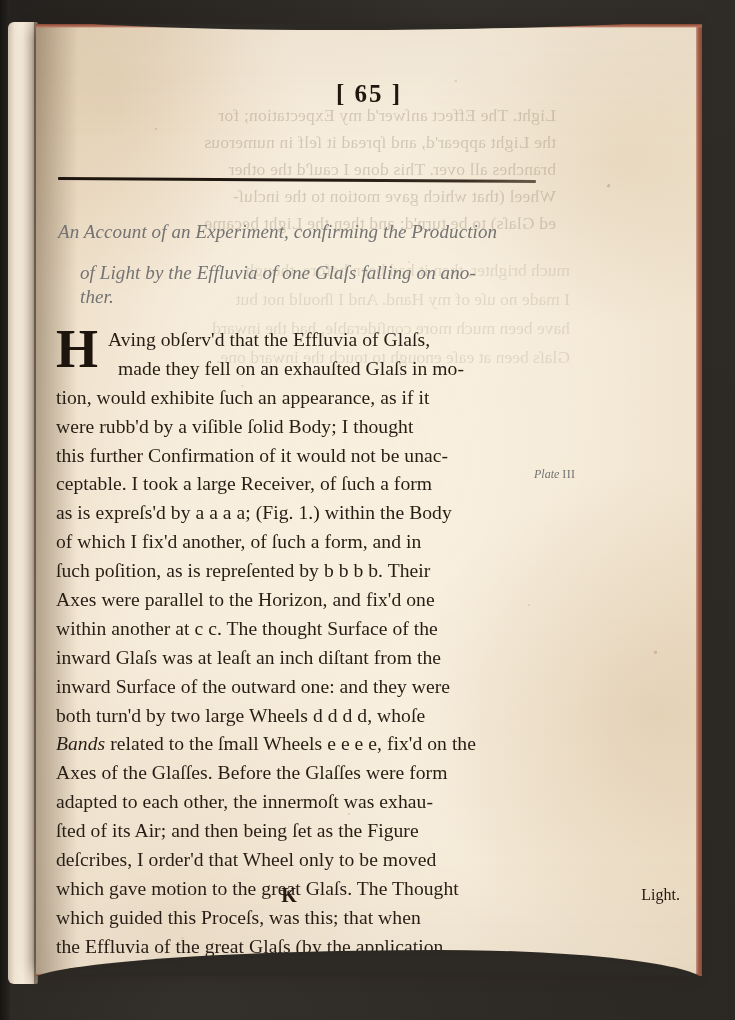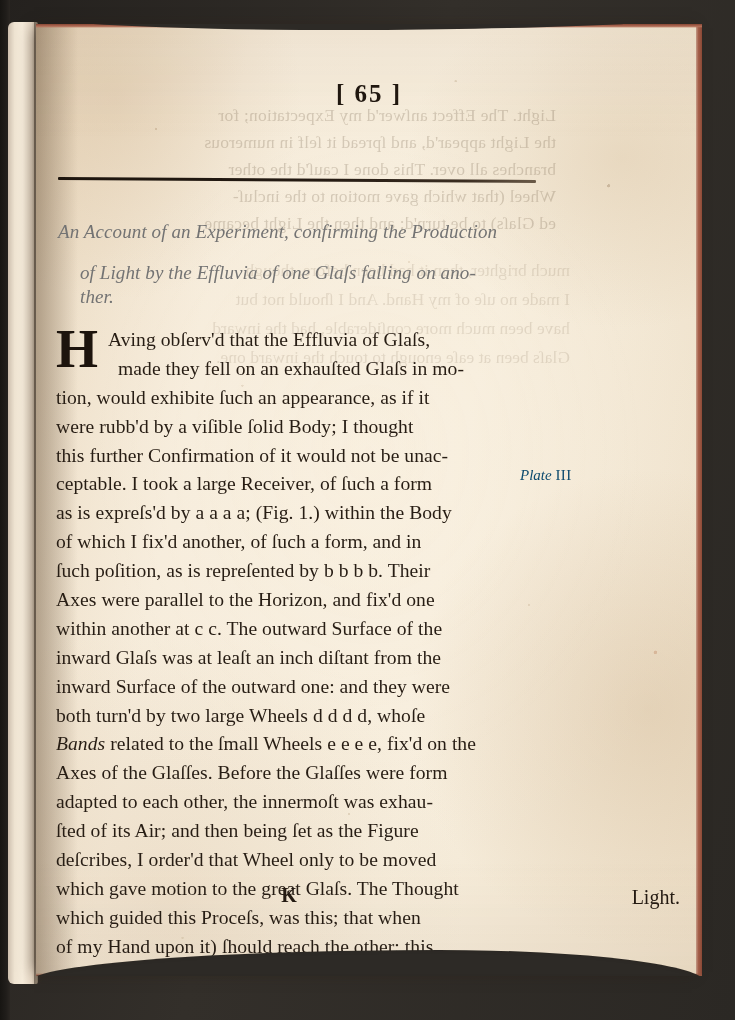--- a/index.html
+++ b/index.html
@@ -211,24 +211,24 @@
     text-indent: 0;
     letter-spacing: .1px;
   }
   .article-title .ln { display:block; white-space: nowrap; }
   .article-title .ln2 { padding-left: 22px; margin-top: 16px; }
   .article-title .ln3 { padding-left: 22px; }
 
   
   .margin-note {
     position: absolute;
-    left: 484px;
+    left: 498px;
     top: 443px;
-    font-size: 15px;
-    color: #0c4a6e;
+    font-size: 12px;
+    color: #737373;
     white-space: nowrap;
   }
   .margin-note i { font-style: italic; }
   .margin-note b { font-weight: 400; font-style: normal; letter-spacing: .4px; }
 
   
   .body-text {
     position: absolute;
     left: 20px;
     top: 302px;
@@ -265,21 +265,21 @@
     text-align: center;
     padding-right: 160px;
     font-size: 20px;
     font-weight: 600;
     color: #241a12;
   }
   .catchword {
     position: absolute;
     right: 22px;
     top: 862px;
-    font-size: 20px;
+    font-size: 16px;
     color: #241a12;
   }
 
   
   .age-wash {
     position:absolute; inset:0; pointer-events:none;
     background:
       radial-gradient(ellipse 55% 45% at 50% 45%, rgba(255,250,240,.10), rgba(0,0,0,0) 75%),
       linear-gradient(180deg, rgba(120,88,52,.10) 0%, rgba(0,0,0,0) 12%, rgba(0,0,0,0) 88%, rgba(120,88,52,.10) 100%);
     mix-blend-mode: multiply;
@@ -337,31 +337,32 @@
         <span class="line l1">Aving obſerv'd that the Effluvia of Glaſs,</span>
         <span class="line l2">made they fell on an exhauſted Glaſs in mo-</span>
         <span class="line">tion, would exhibite ſuch an appearance, as if it</span>
         <span class="line">were rubb'd by a viſible ſolid Body; I thought</span>
         <span class="line">this further Confirmation of it would not be unac-</span>
         <span class="line">ceptable.   I took a large Receiver, of ſuch a form</span>
         <span class="line">as is expreſs'd by a a a a; (Fig. 1.) within the Body</span>
         <span class="line">of which I fix'd another, of ſuch a form, and in</span>
         <span class="line">ſuch poſition, as is repreſented by b b b b.   Their</span>
         <span class="line">Axes were parallel to the Horizon, and fix'd one</span>
-        <span class="line">within another at c c.   The outward Surface of the</span>
+        <span class="line">within another at c c.   The thought Surface of the</span>
         <span class="line">inward Glaſs was at leaſt an inch diſtant from the</span>
         <span class="line">inward Surface of the outward one: and they were</span>
         <span class="line">both turn'd by two large Wheels d d d d, whoſe</span>
         <span class="line"><i>Bands</i> related to the ſmall Wheels e e e e, fix'd on the</span>
         <span class="line">Axes of the Glaſſes.   Before the Glaſſes were form</span>
         <span class="line">adapted to each other, the innermoſt was exhau-</span>
         <span class="line">ſted of its Air; and then being ſet as the Figure</span>
         <span class="line">deſcribes, I order'd that Wheel only to be moved</span>
         <span class="line">which gave motion to the great Glaſs. The Thought</span>
         <span class="line">which guided this Proceſs, was this; that when</span>
+        <span class="line">the Effluvia of the great Glaſs (by the application</span>
         <span class="line">of my Hand upon it) ſhould reach the other; this</span>
 
       </div>
 
       <div class="signature">K</div>
       <div class="catchword">Light.</div>
 
     </div>
 
     <div class="edge-fore"></div>

